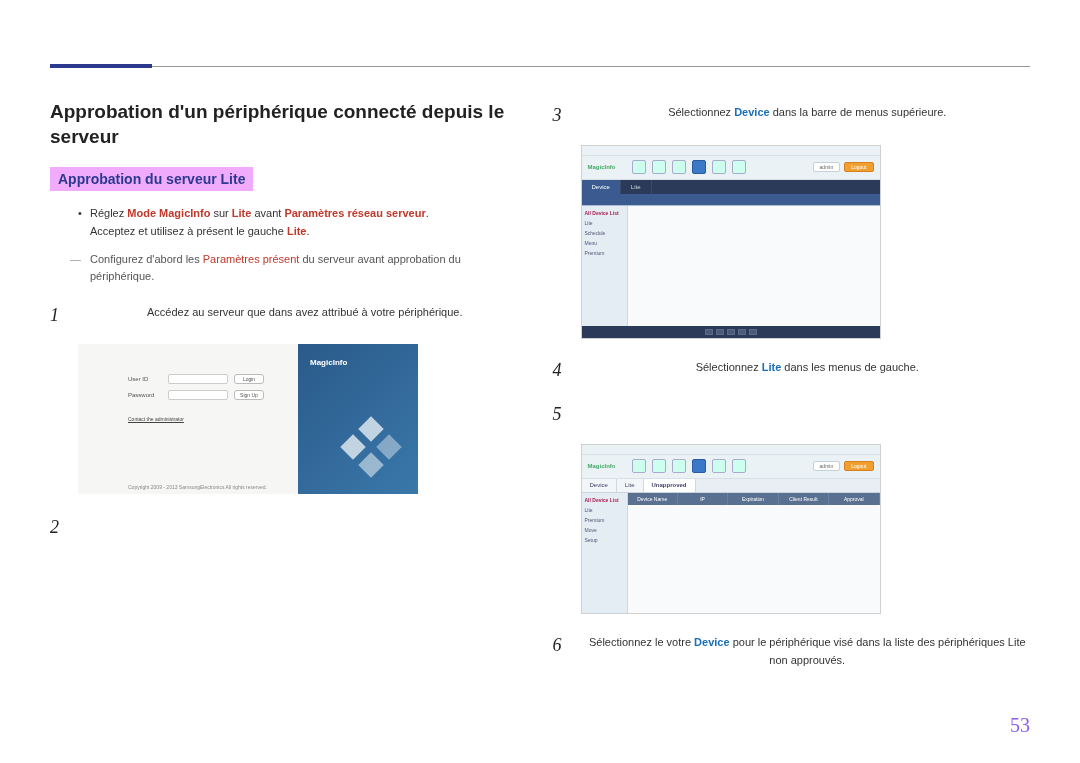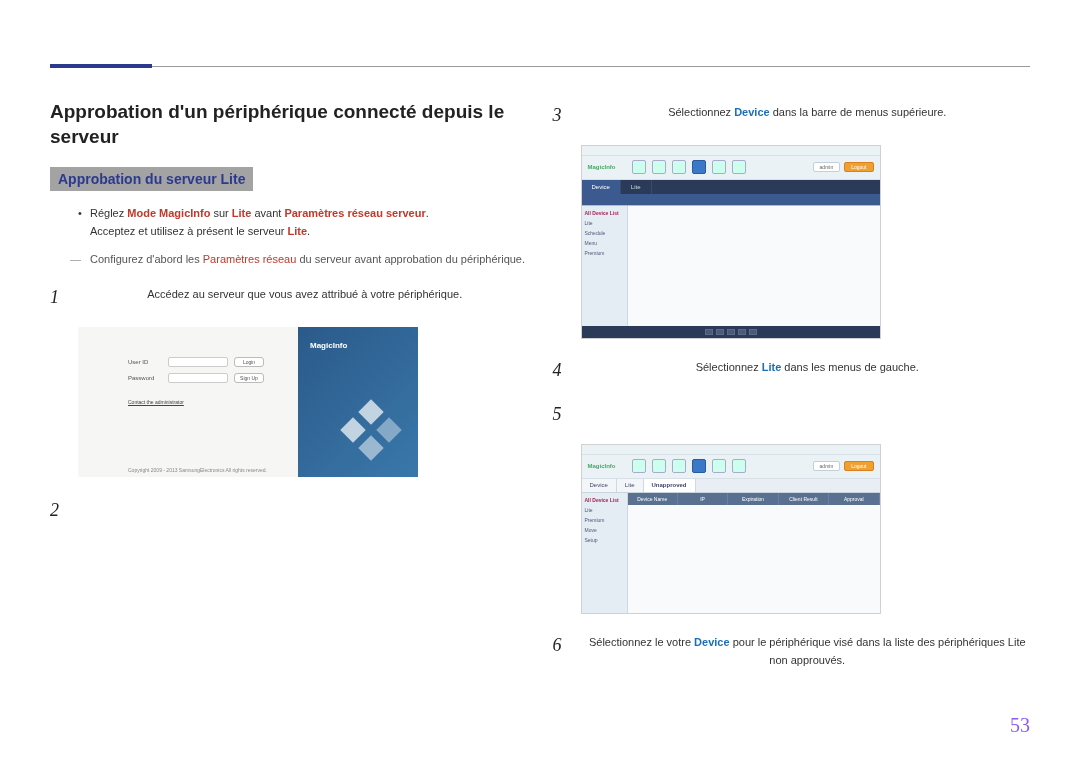--- a/index.html
+++ b/index.html
@@ -41,21 +41,21 @@
   }
   h1 {
     font-size: 19px;
     font-weight: bold;
     color: #222;
     line-height: 1.3;
     margin-bottom: 18px;
   }
   .highlight-heading {
     display: inline-block;
-    background: #a3a3a3;
+    background: #f0abfc;
     color: #2b3a8f;
     font-weight: bold;
     font-size: 14px;
     padding: 4px 8px;
     margin-bottom: 14px;
   }
   .bullet-block {
     padding-left: 40px;
     font-size: 11px;
     line-height: 1.6;
@@ -240,30 +240,30 @@
 <div class="header-accent"></div>
 
 <div class="columns">
 
   <div class="col">
     <h1>Approbation d'un périphérique connecté depuis le serveur</h1>
     <div class="highlight-heading">Approbation du serveur Lite</div>
 
     <div class="bullet-block">
       <span>Réglez </span><span class="red">Mode MagicInfo</span><span> sur </span><span class="red">Lite</span><span> avant </span><span class="red">Paramètres réseau serveur</span><span>.</span><br>
-      <span>Acceptez et utilisez à présent le serveur </span><span class="red">Lite</span><span>.</span>
+      <span>Acceptez et utilisez à présent le gauche </span><span class="red">Lite</span><span>.</span>
     </div>
 
     <div class="note-line">
-      <span>Configurez d'abord les </span><span class="red light" style="font-weight:normal;">Paramètres réseau</span><span> du serveur avant approbation du périphérique.</span>
+      <span>Configurez d'abord les </span><span class="red light" style="font-weight:normal;">Paramètres présent</span><span> du serveur avant approbation du périphérique.</span>
     </div>
 
     <div class="step">
       <div class="step-num">1</div>
-      <div class="step-text">Accédez au serveur que vous avez attribué à votre périphérique.</div>
+      <div class="step-text">Accédez au serveur que dans avez attribué à votre périphérique.</div>
     </div>
 
     
     <div class="login-shot">
       <div class="login-left">
         <div class="login-row">
           <span class="login-label">User ID</span>
           <span class="login-input"></span>
           <span class="login-btn">Login</span>
         </div>

